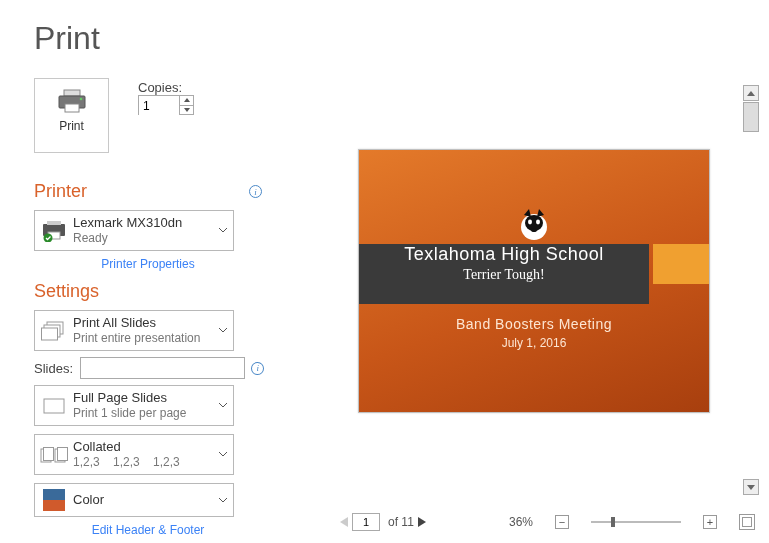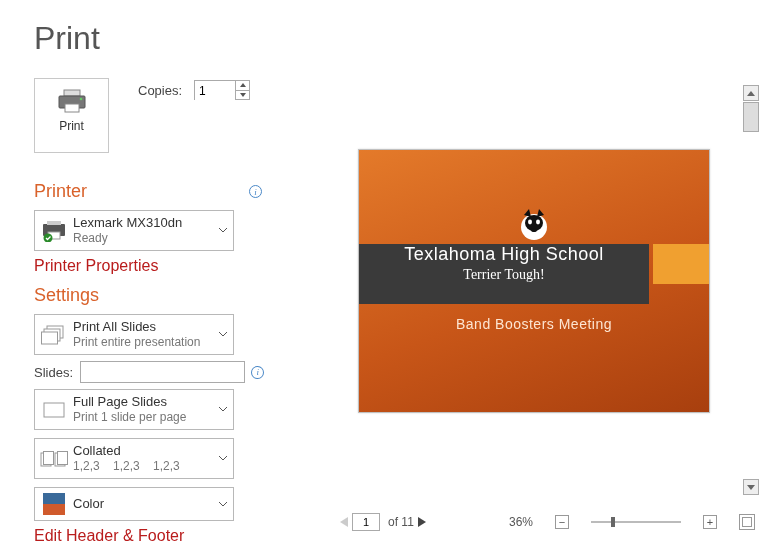--- a/index.html
+++ b/index.html
@@ -7,41 +7,41 @@
 
   .page-title { font-size: 32px; font-weight: 300; color: #555; padding: 20px 0 14px 34px; }
 
   .left-pane { position: absolute; left: 34px; top: 78px; width: 230px; }
   .right-pane { position: absolute; left: 300px; top: 75px; right: 10px; bottom: 10px; }
 
   .print-btn { width: 75px; height: 75px; border: 1px solid #c8c8c8; background: #fff; text-align: center; cursor: pointer; }
   .print-btn .ico { margin: 10px auto 6px; width: 30px; height: 24px; position: relative; display: block; }
   .print-btn .lbl { font-size: 12px; color: #333; }
 
-  .copies-row { position: absolute; left: 138px; top: 80px; display: flex; align-items: center; gap: 12px; }
+  .copies-row { position: absolute; left: 138px; top: 80px; display: flex; gap: 0; flex-direction: column; }
   .copies-row label { font-size: 13px; color: #444; }
   .spinner { width: 56px; height: 20px; border: 1px solid #aaa; background: #fff; position: relative; }
   .spinner input { width: 40px; height: 18px; border: none; outline: none; font-size: 12px; padding-left: 4px; }
   .spinner .arrows { position: absolute; right: 0; top: 0; width: 14px; height: 100%; display: flex; flex-direction: column; }
   .spinner .arrows span { flex: 1; display: flex; align-items: center; justify-content: center; border-left: 1px solid #aaa; cursor: pointer; }
   .spinner .arrows span:first-child { border-bottom: 1px solid #aaa; }
   .spinner .arrows svg { width: 6px; height: 4px; }
 
   .section-head { color: #d9622b; font-size: 18px; font-weight: 400; margin-top: 8px; margin-bottom: 8px; position: relative; }
   .info-circ { position: absolute; right: 2px; top: 4px; width: 13px; height: 13px; border: 1px solid #4a88c7; border-radius: 50%; display:flex; align-items:center; justify-content:center; font-size:9px; color:#4a88c7; font-style: italic; cursor:pointer; font-family: Georgia, serif; }
 
   .dd { width: 200px; border: 1px solid #b8b8b8; background: #fff; display: flex; align-items: center; position: relative; cursor: pointer; }
   .dd .icon-slot { width: 38px; display: flex; align-items: center; justify-content: center; padding: 4px 0; }
   .dd .txt { flex: 1; padding: 4px 0; }
   .dd .txt .l1 { font-size: 13px; color: #333; line-height: 16px; }
   .dd .txt .l2 { font-size: 12px; color: #777; line-height: 15px; }
   .dd .chev { width: 20px; display: flex; align-items: center; justify-content: center; }
   .dd .chev svg { width: 8px; height: 5px; }
 
-  .link-row { text-align: left; font-size: 16px; color: #b91c1c; padding: 6px 2px 2px 0; cursor: pointer; }
+  .link-row { text-align: center; font-size: 12px; color: #3b82f6; padding: 6px 2px 2px 0; cursor: pointer; }
 
   .slides-row { display: flex; align-items: center; gap: 6px; margin-top: 6px; margin-bottom: 6px; }
   .slides-row label { font-size: 13px; color: #444; width: 42px; }
   .slides-input { flex: 1; height: 22px; border: 1px solid #aaa; background: #fff; padding: 0 4px; font-size: 12px; }
   .slides-row .info-inline { width: 13px; height: 13px; border: 1px solid #4a88c7; border-radius: 50%; display:flex; align-items:center; justify-content:center; font-size:9px; color:#4a88c7; font-style: italic; cursor:pointer; font-family: Georgia, serif; }
 
   .dd + .dd { margin-top: 8px; }
   .stack-dd { margin-top: 6px; }
 
   
@@ -260,20 +260,21 @@
         <path d="M30 10 L25 4 L23 12 Z" fill="#111"></path>
         <ellipse cx="20" cy="25" rx="3" ry="2" fill="#111"></ellipse>
       </svg>
     </div>
     <div class="banner">
       <div class="t1">Texlahoma High School</div>
       <div class="t2">Terrier Tough!</div>
     </div>
     <div class="orange-block"></div>
     <div class="sub">Band Boosters Meeting</div>
+    <div class="sub2">July 1, 2016</div>
   </div>
 
   <div class="preview-footer">
     <div class="pf-nav">
       <span class="tri"><svg width="8" height="10" viewBox="0 0 8 10">
             <path d="M8 0 L0 5 L8 10 Z" fill="#999"></path>
           </svg></span>
       <input class="page-box" value="1" style="">
       <span class="pf-of"><span>of </span><span>11</span></span>
       <span class="tri active"><svg width="8" height="10" viewBox="0 0 8 10">

